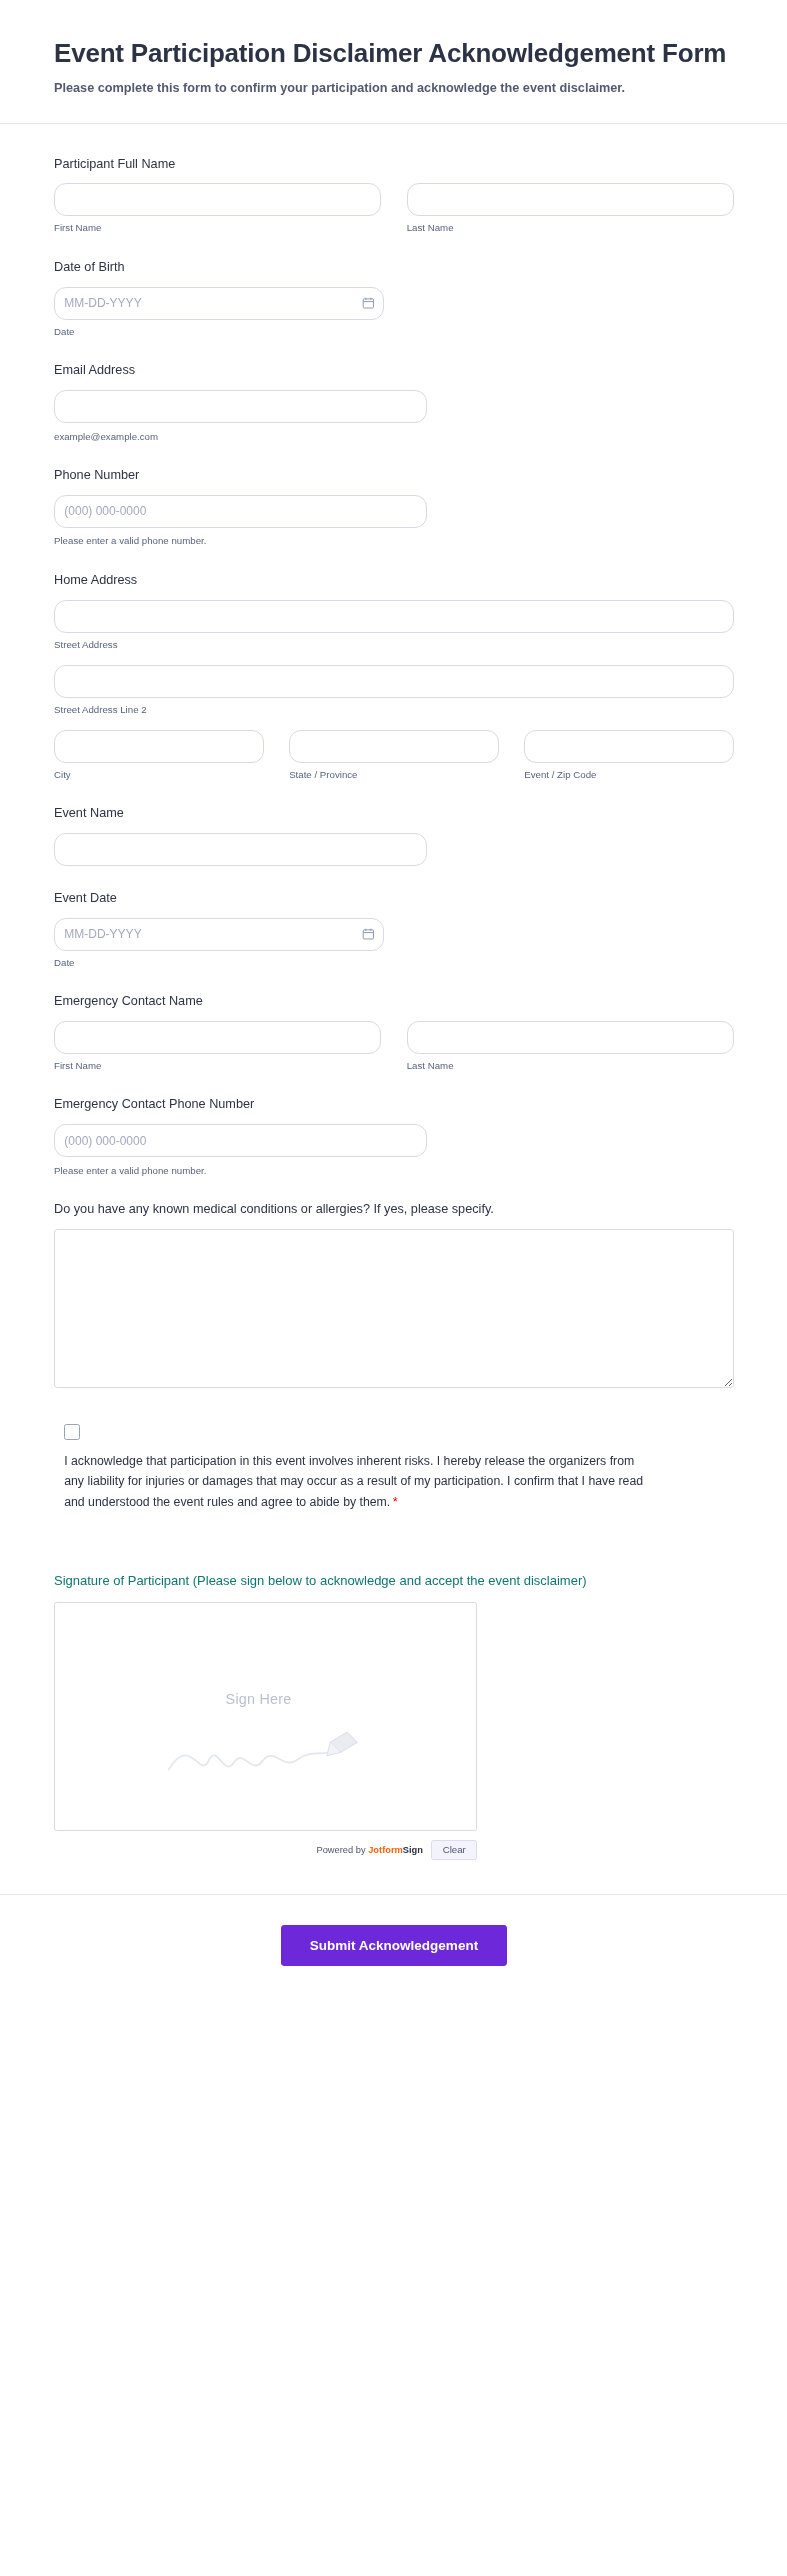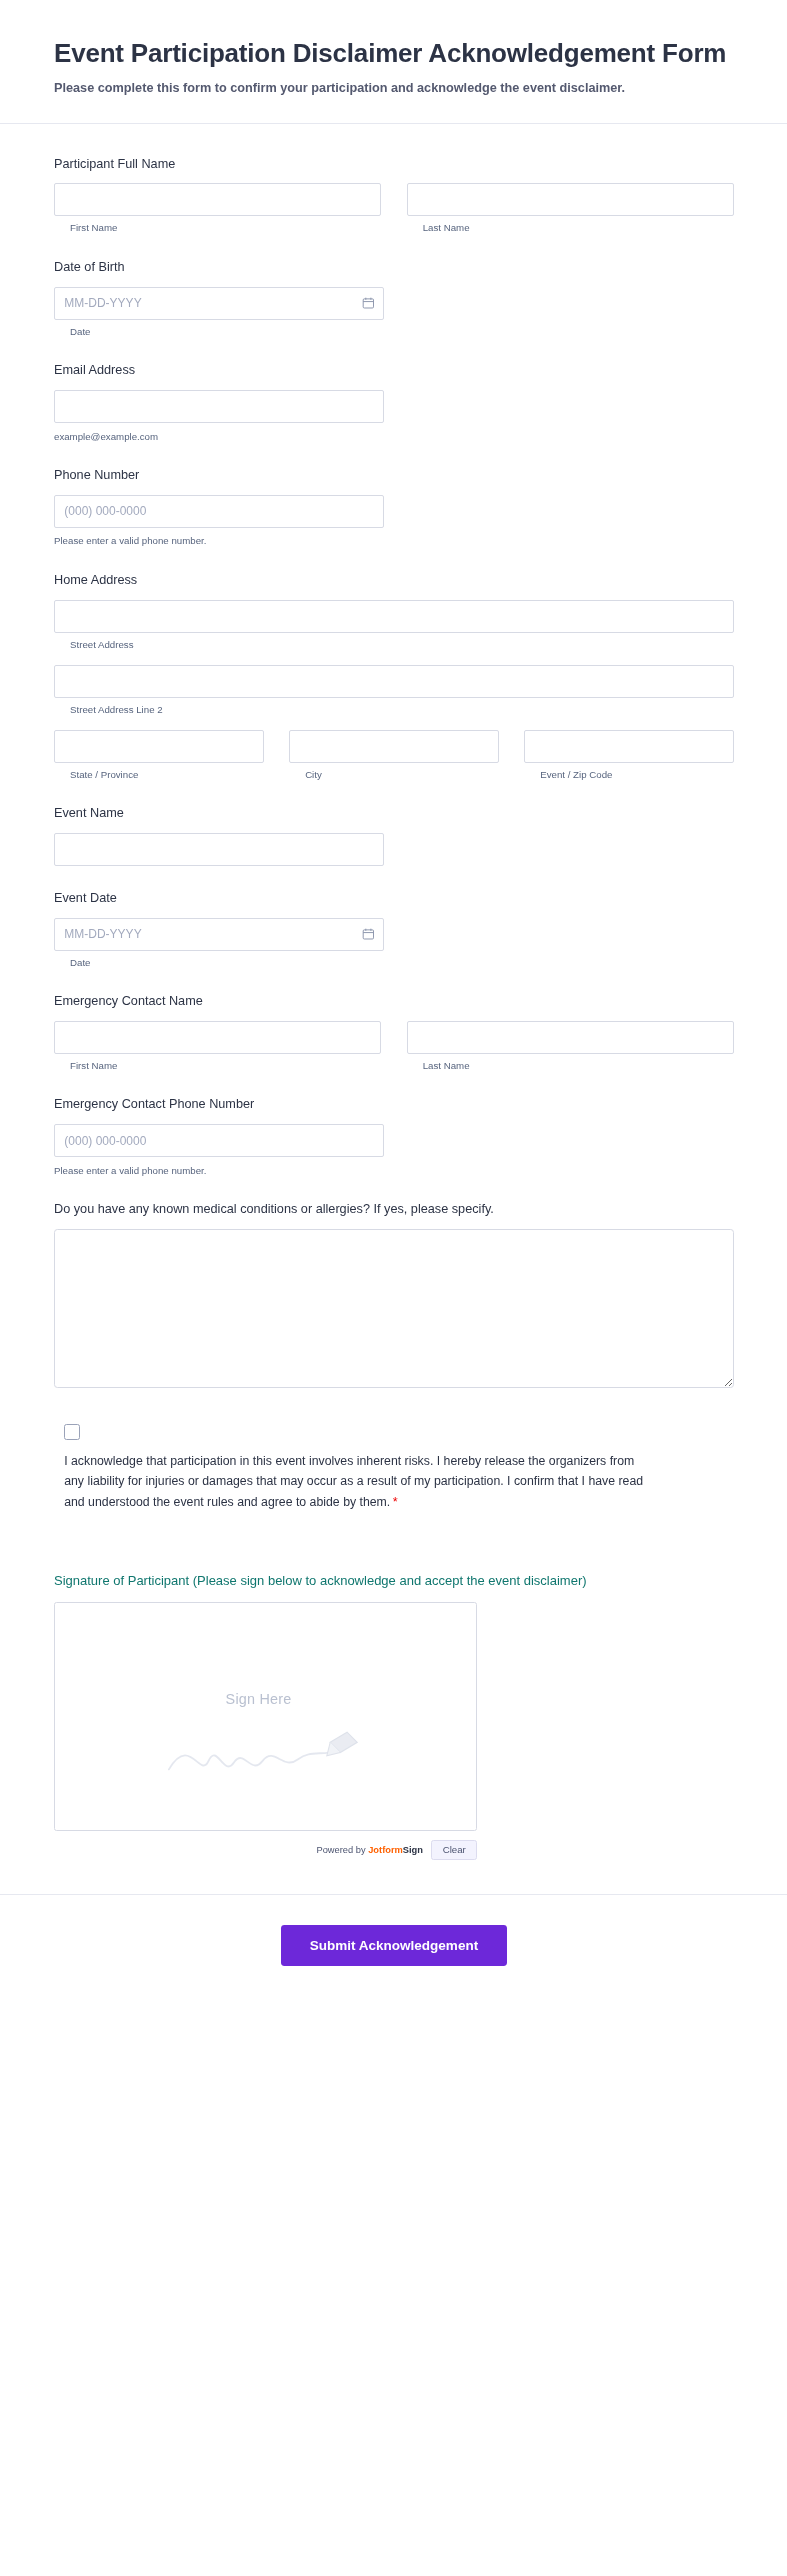--- a/index.html
+++ b/index.html
@@ -61,54 +61,53 @@
     color: #e00;
     font-size: 12.7px;
     margin-left: 2.5px;
   }
   .sub-label {
     font-size: 9.7px;
     color: #57647e;
     margin-top: 6px;
     display: block;
     line-height: 1.3;
-    margin-left: 16px;
   }
   .hint-text {
     font-size: 9.7px;
     color: #57647e;
     margin-top: 7.6px;
     display: block;
     line-height: 1.3;
   }
   input.txt {
     width: 100%;
     height: 33px;
     border: 0.8px solid #d7dae4;
-    border-radius: 2px;
+    border-radius: 12px;
     background: #fff;
     padding: 0 9.3px;
     font-size: 12px;
     color: #2c3345;
     font-family: "Liberation Sans", sans-serif;
     outline: none;
   }
   input.txt::placeholder { color: #a3aabe; }
   .two-col {
     display: flex;
     gap: 25.4px;
   }
   .col-half { width: 330px; }
   .three-col {
     display: flex;
     gap: 25.4px;
     margin-top: 13.5px;
   }
   .col-third { width: 212px; }
-  .w-narrow { width: 330px; }
+  .w-narrow { width: 373px; }
   .date-wrap {
     position: relative;
     width: 330px;
   }
   .date-wrap input.txt { padding-right: 30.5px; }
   .cal-icon {
     position: absolute;
     right: 9.3px;
     top: 50%;
     transform: translateY(-50%);
@@ -307,25 +306,25 @@
         <input class="txt" type="text" style="">
         <span class="sub-label">Street Address</span>
       </div>
       <div class="full-row" style="margin-top:13.5px;">
         <input class="txt" type="text" style="">
         <span class="sub-label">Street Address Line 2</span>
       </div>
       <div class="three-col">
         <div class="col-third">
           <input class="txt" type="text" style="">
+          <span class="sub-label">City</span>
+        </div>
+        <div class="col-third">
+          <input class="txt" type="text" style="">
           <span class="sub-label">State / Province</span>
-        </div>
-        <div class="col-third">
-          <input class="txt" type="text" style="">
-          <span class="sub-label">City</span>
         </div>
         <div class="col-third">
           <input class="txt" type="text" style="">
           <span class="sub-label">Event / Zip Code</span>
         </div>
       </div>
     </div>
 
     <div class="field-block">
       <span class="field-label">Event Name</span>

